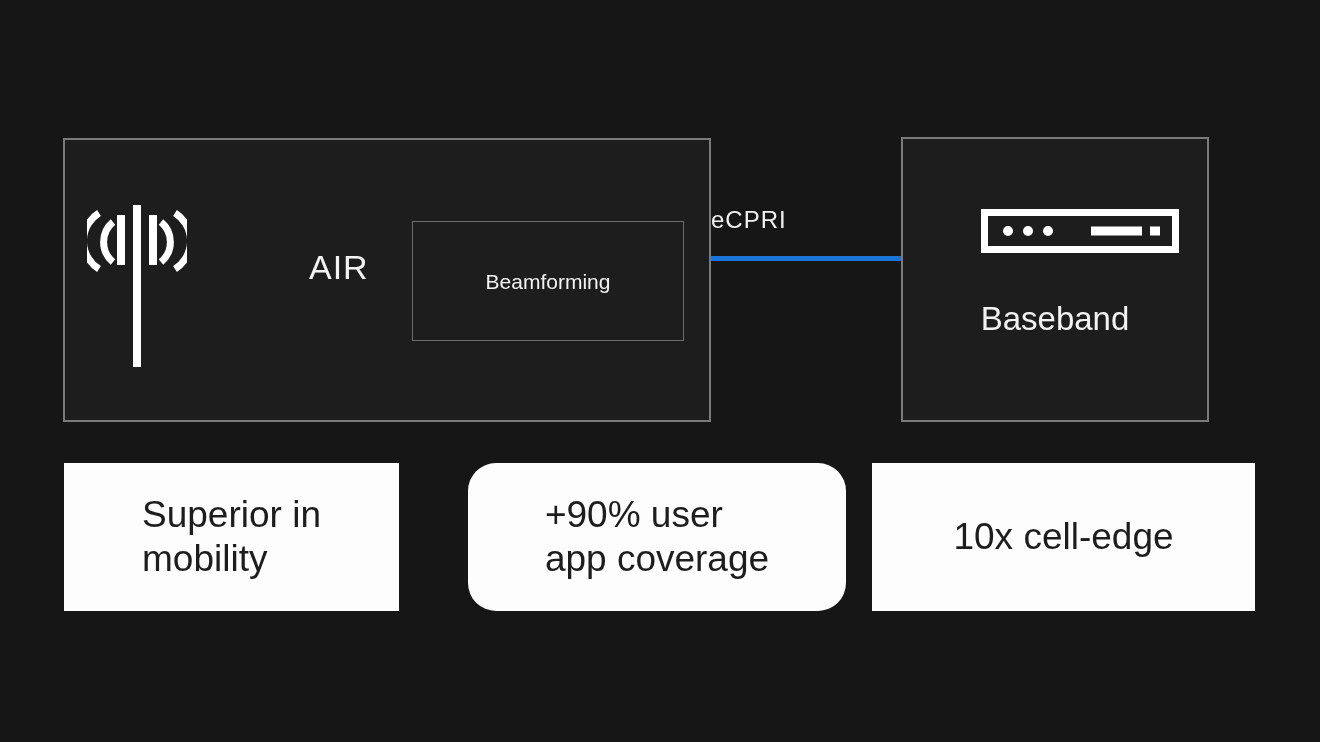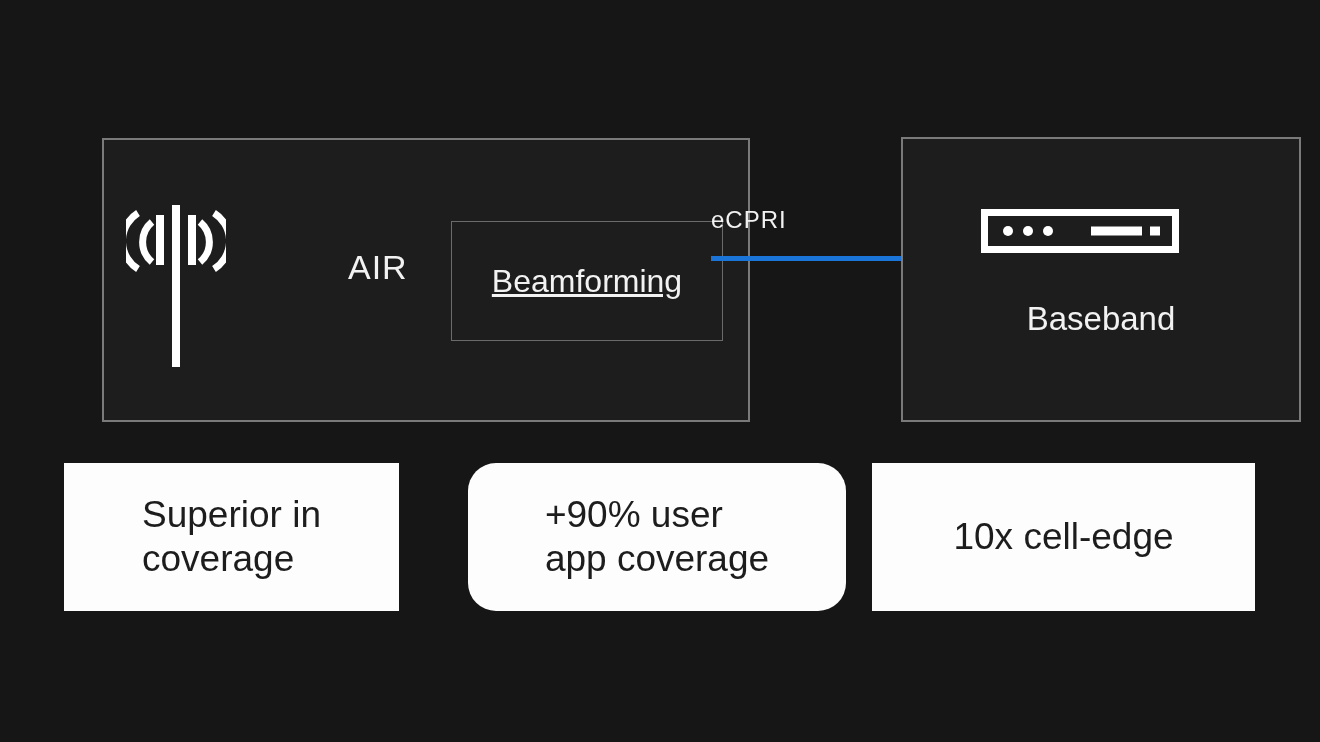--- a/index.html
+++ b/index.html
@@ -20,34 +20,34 @@
     overflow:hidden;
     font-family:"Liberation Sans", sans-serif;
     color:var(--light-text);
   }
   .panel{
     position:absolute;
     box-sizing:border-box;
     background:var(--panel-fill);
     border:2px solid var(--panel-border);
   }
-  .air-panel{left:63px;top:138px;width:648px;height:284px;margin-left:39px;}
-  .baseband-panel{left:901px;top:137px;width:400px;height:285px;}
+  .air-panel{left:63px;top:138px;width:648px;height:284px;}
+  .baseband-panel{left:901px;top:137px;width:308px;height:285px;}
 
   .antenna-svg{position:absolute;left:22px;top:63px;width:100px;height:164px;}
 
   .air-label{
     position:absolute;left:244px;top:108px;
     font-size:34px;letter-spacing:1px;color:var(--light-text);
   }
   .inner-box{
     position:absolute;left:347px;top:81px;width:272px;height:120px;
     box-sizing:border-box;border:1px solid var(--inner-border);
     display:flex;flex-direction:column;justify-content:center;align-items:center;
-    font-size:32px;line-height:37px;color:var(--light-text);text-decoration:underline;
+    font-size:21px;line-height:37px;color:var(--light-text);
   }
 
   .ecpri-label{
     position:absolute;left:711px;top:206px;width:190px;
     text-align:left;font-size:24px;letter-spacing:1px;color:var(--light-text);
   }
   .connector-line{
     position:absolute;left:711px;top:256px;width:190px;height:5px;
     background:var(--connector-blue);
   }
@@ -106,21 +106,21 @@
       <circle cx="67" cy="22" r="5" fill="#fff"></circle>
       <rect x="110" y="17.5" width="51" height="9" fill="#fff"></rect>
       <rect x="169" y="17.5" width="10" height="9" fill="#fff"></rect>
     </svg>
     <div class="baseband-label">Baseband</div>
   </div>
 
   <div class="card card-1">
     <div class="card-text">
       <div class="card-line">Superior in</div>
-      <div class="card-line">coverage</div>
+      <div class="card-line">mobility</div>
     </div>
   </div>
 
   <div class="card card-2">
     <div class="card-text">
       <div class="card-line">+90% user</div>
       <div class="card-line">app coverage</div>
     </div>
   </div>
 

